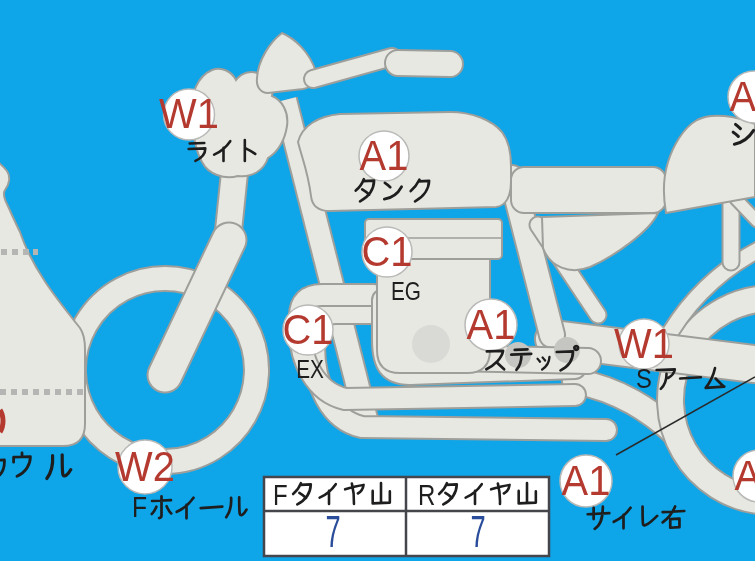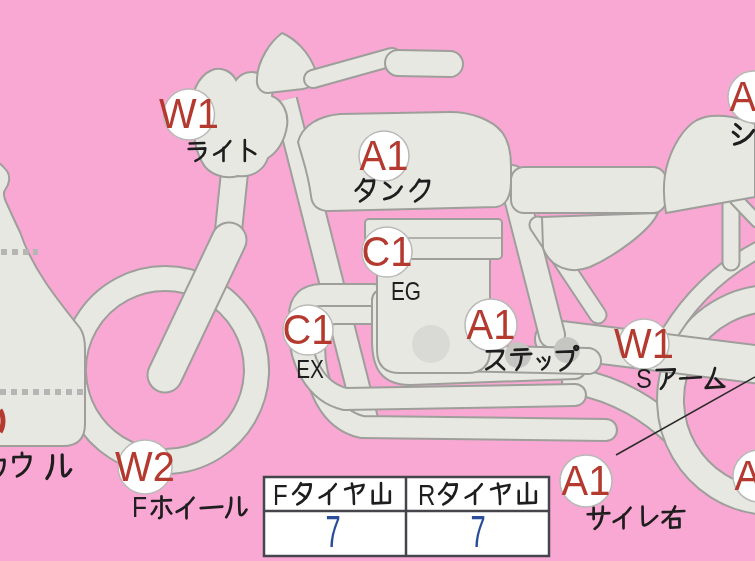--- a/index.html
+++ b/index.html
@@ -1,16 +1,16 @@
 <!DOCTYPE html>
 <html><head>
 <meta charset="utf-8">
 <style>
 html,body{margin:0;padding:0;background:#fff;}
-#stage{position:relative;width:755px;height:561px;overflow:hidden;background:#f9a8d4;}
+#stage{position:relative;width:755px;height:561px;overflow:hidden;background:#0ea5e9;}
 svg text{font-family:"Liberation Sans",sans-serif;}
 </style>
 </head>
 <body>
 <div id="stage">
 <svg width="755" height="561" viewBox="0 0 755 561">
 <defs>
 <g id="kRA">
           <path d="M20,23 L76,21 M16,44 L80,42 C80,62 68,78 42,90" fill="none"></path>
         </g>

